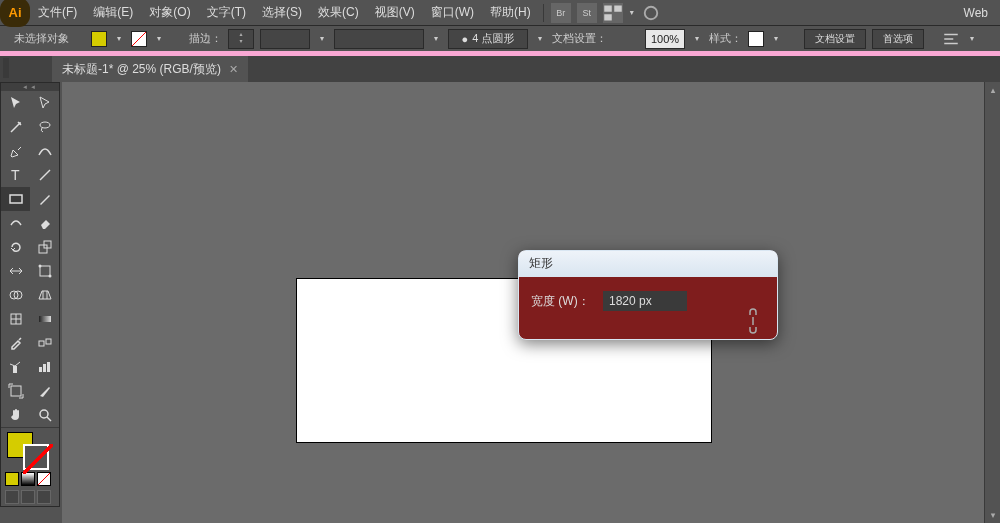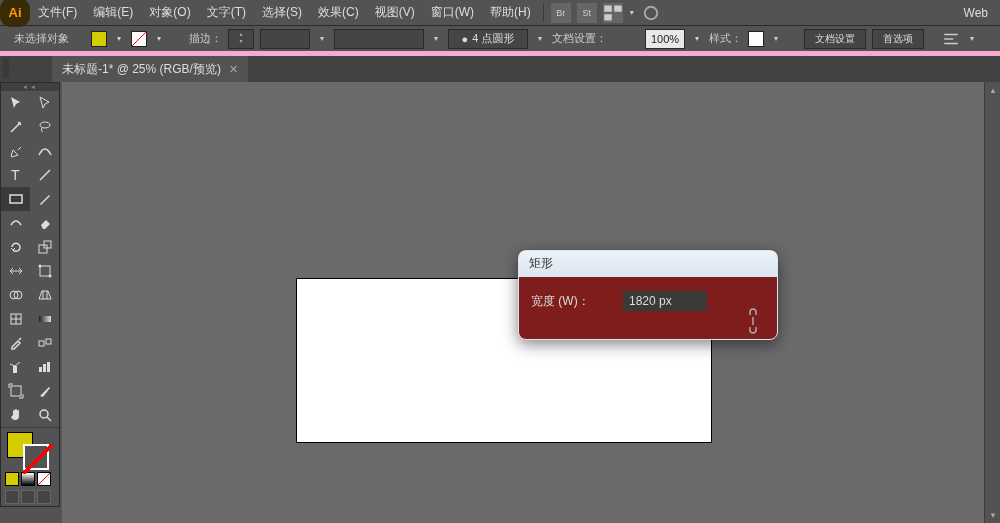--- a/index.html
+++ b/index.html
@@ -57,21 +57,21 @@
 .scroll-v .arrow { width:16px; height:16px; display:flex; align-items:center; justify-content:center; font-size:9px; color:#aaa;}
 .scroll-v .track { position:absolute; top:16px; bottom:16px; width:100%;}
 .artboard { position: absolute; left: 234px; top: 196px; width: 416px; height: 165px; background: #fff; border: 1px solid #000; }
 
 
 .dialog { position: absolute; left: 518px; top: 250px; width: 260px; background: #7f1d1d; border: 1px solid #d9e6f2; border-radius: 8px; box-shadow: 0 4px 16px rgba(0,0,0,.5); }
 .dlg-title { height: 26px; background: linear-gradient(#eef3f9, #d9e5f0); border-radius: 5px 5px 0 0; color: #333; font-size: 12px; padding: 4px 10px; }
 .dlg-body { padding: 14px 12px 16px; }
 .dlg-row { display: flex; align-items: center; gap: 8px; margin-bottom: 12px; }
 .dlg-row label { color: #ddd; font-size: 12px; width: 64px; }
-.dlg-input { width: 84px; height: 20px; background: #3a3a3a; border: none; color: #ddd; font-size: 12px; padding: 0 6px; font-family: inherit; margin-left: 20px; }
+.dlg-input { width: 84px; height: 20px; background: #3a3a3a; border: none; color: #ddd; font-size: 12px; padding: 0 6px; font-family: inherit; }
 .link-icon { position:absolute; right:16px; top:56px; width:16px; height:28px; display:flex; align-items:center; justify-content:center;}
 .link-icon svg { stroke:#aaa; fill:none; stroke-width:1.5;}
 .dlg-buttons { display: flex; gap: 10px; justify-content: center; margin-top: 8px; }
 .dlg-btn { width: 76px; height: 24px; border: 1px solid #aaa; border-radius: 12px; background: transparent; color: #ddd; font-size: 12px; cursor: pointer; font-family:inherit; }
 </style>
 </head>
 <body>
 
 <div class="menubar">
   <div class="app-logo">

